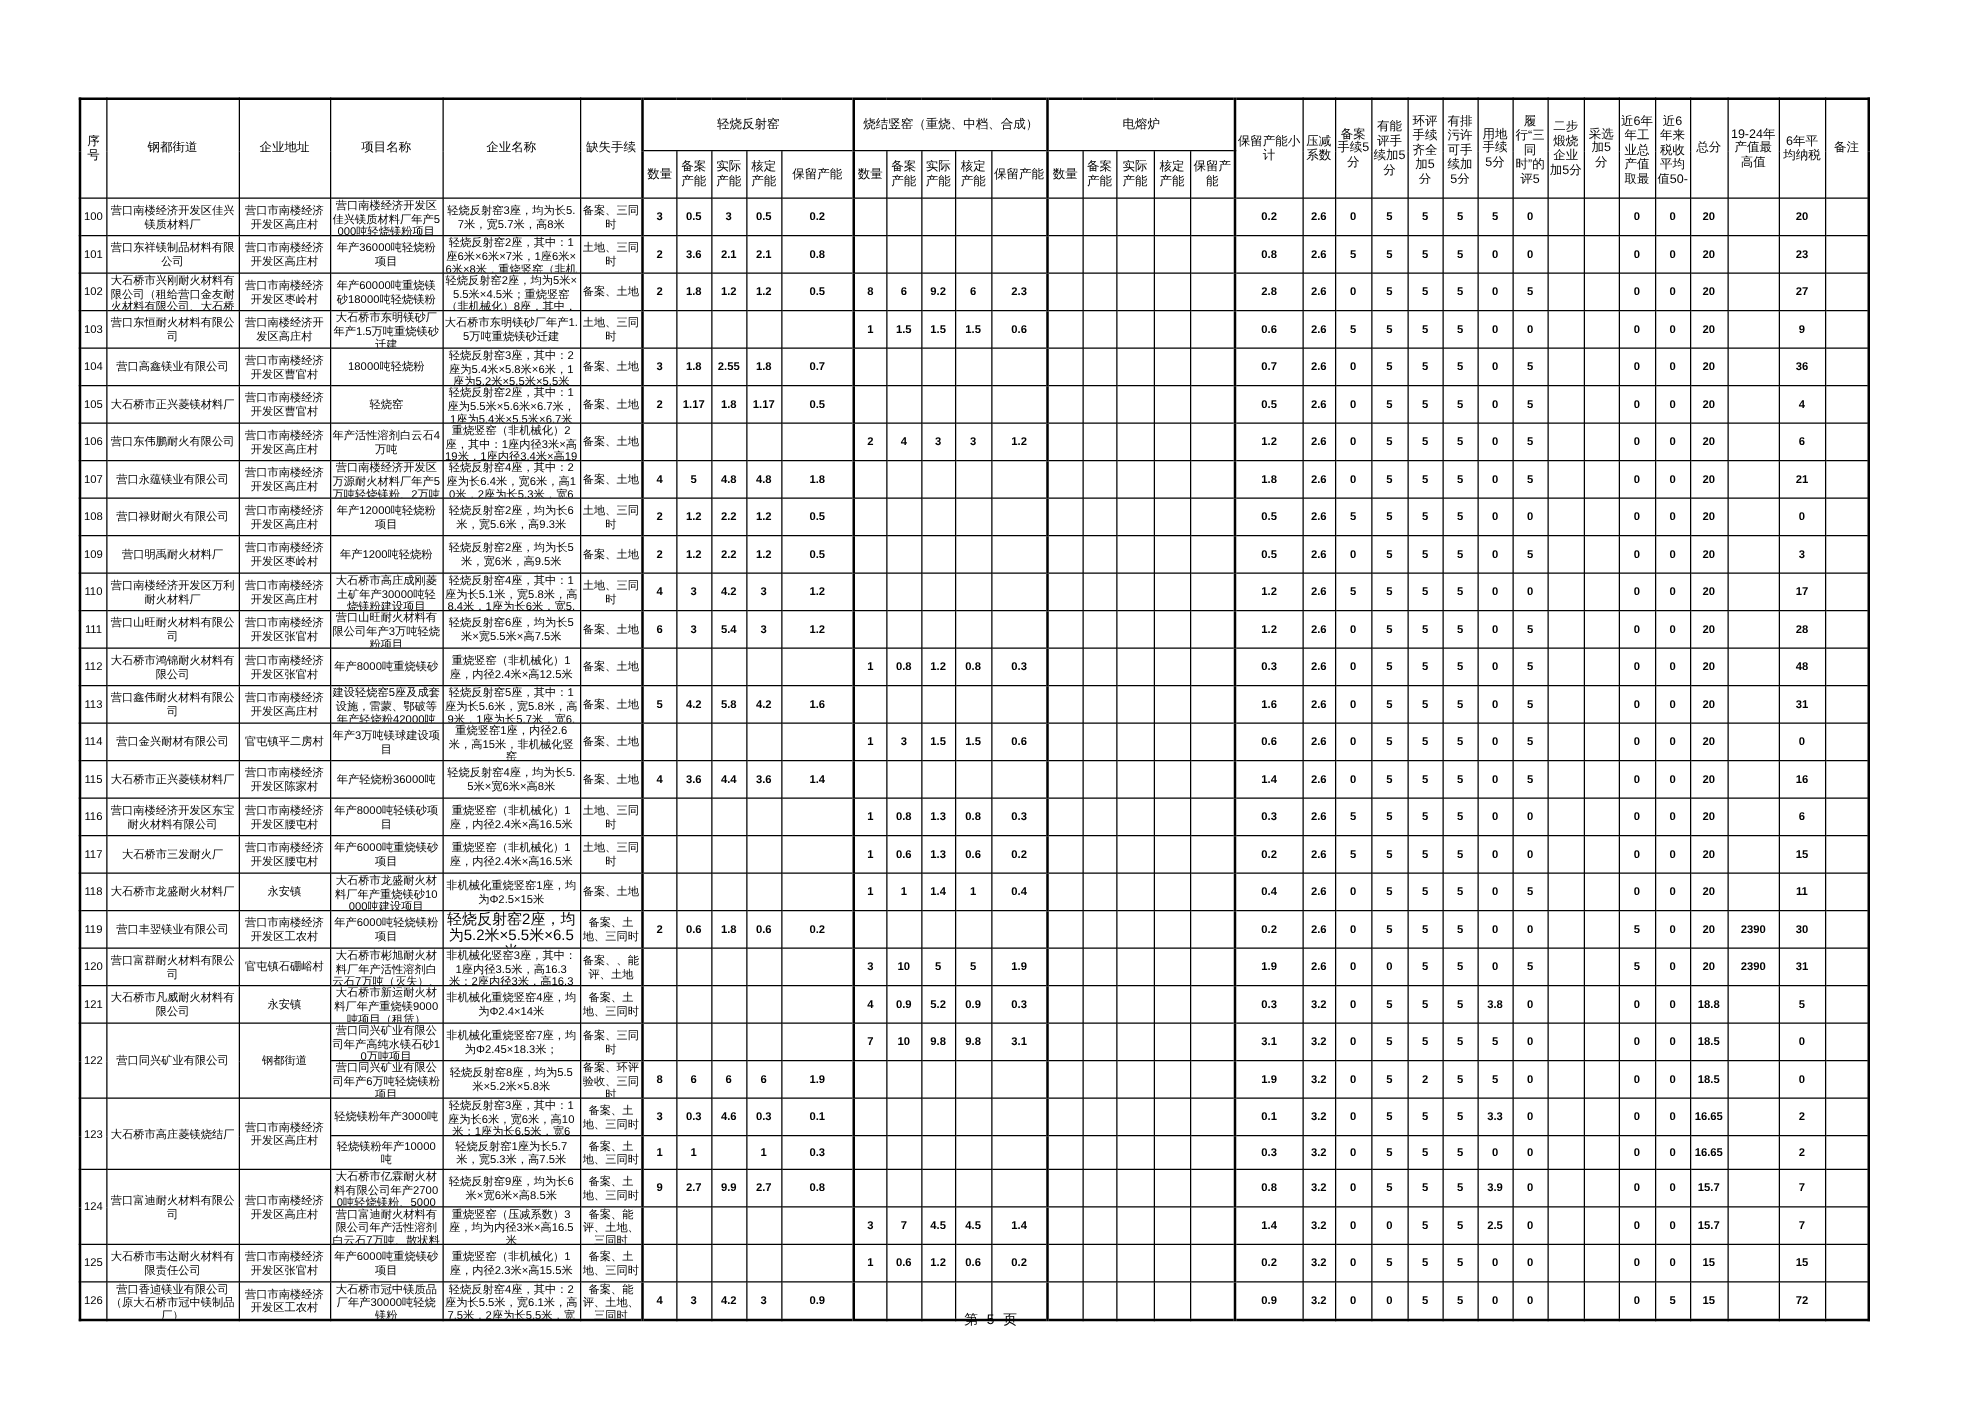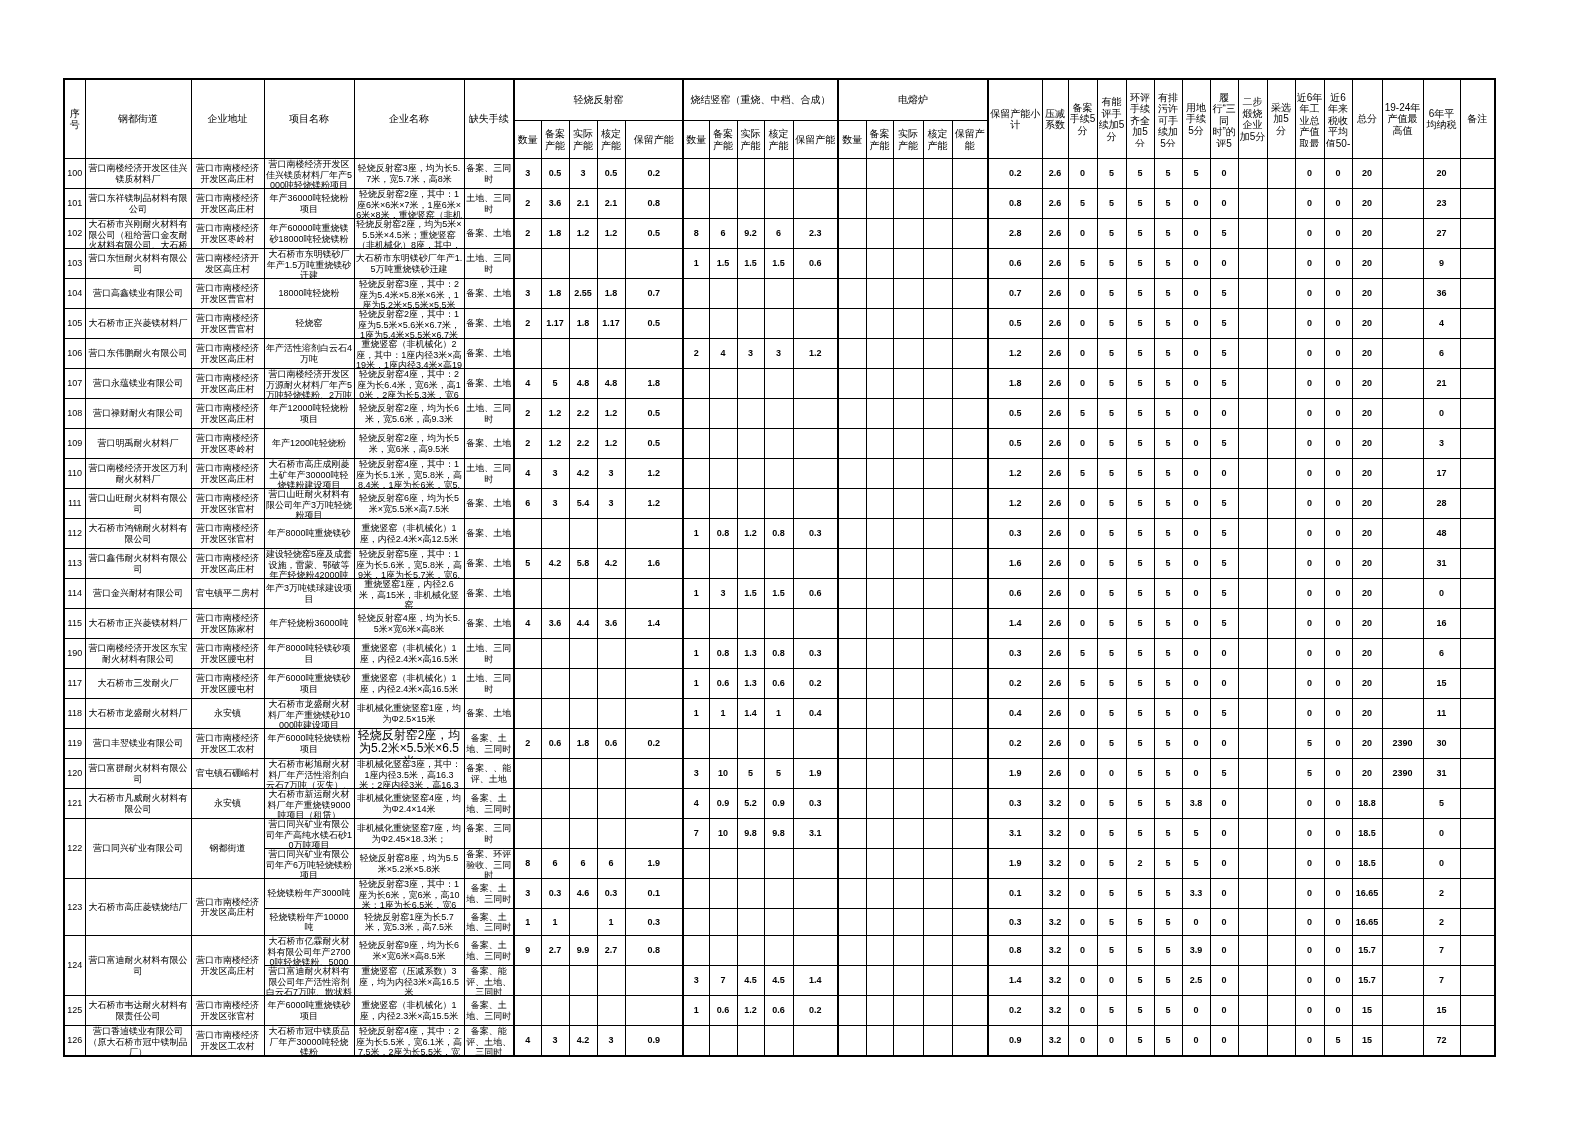--- a/index.html
+++ b/index.html
@@ -1993,21 +1993,21 @@
           </td>
           <td class="num">
             <div class="clip">16</div>
           </td>
           <td class="num">
             <div class="clip"></div>
           </td>
         </tr>
         <tr class="single">
           <td rowspan="1">
-            <div class="clip">190</div>
+            <div class="clip">116</div>
           </td>
           <td rowspan="1">
             <div class="clip">营口南楼经济开发区东宝耐火材料有限公司</div>
           </td>
           <td rowspan="1">
             <div class="clip">营口市南楼经济开发区腰屯村</div>
           </td>
           <td>
             <div class="clip">年产8000吨轻镁砂项目</div>
           </td>
@@ -3548,13 +3548,14 @@
           </td>
           <td class="num">
             <div class="clip">72</div>
           </td>
           <td class="num">
             <div class="clip"></div>
           </td>
         </tr>
       </tbody>
     </table>
+  <div class="footer">第 5 页</div>
 </div>
 
 </body></html>

